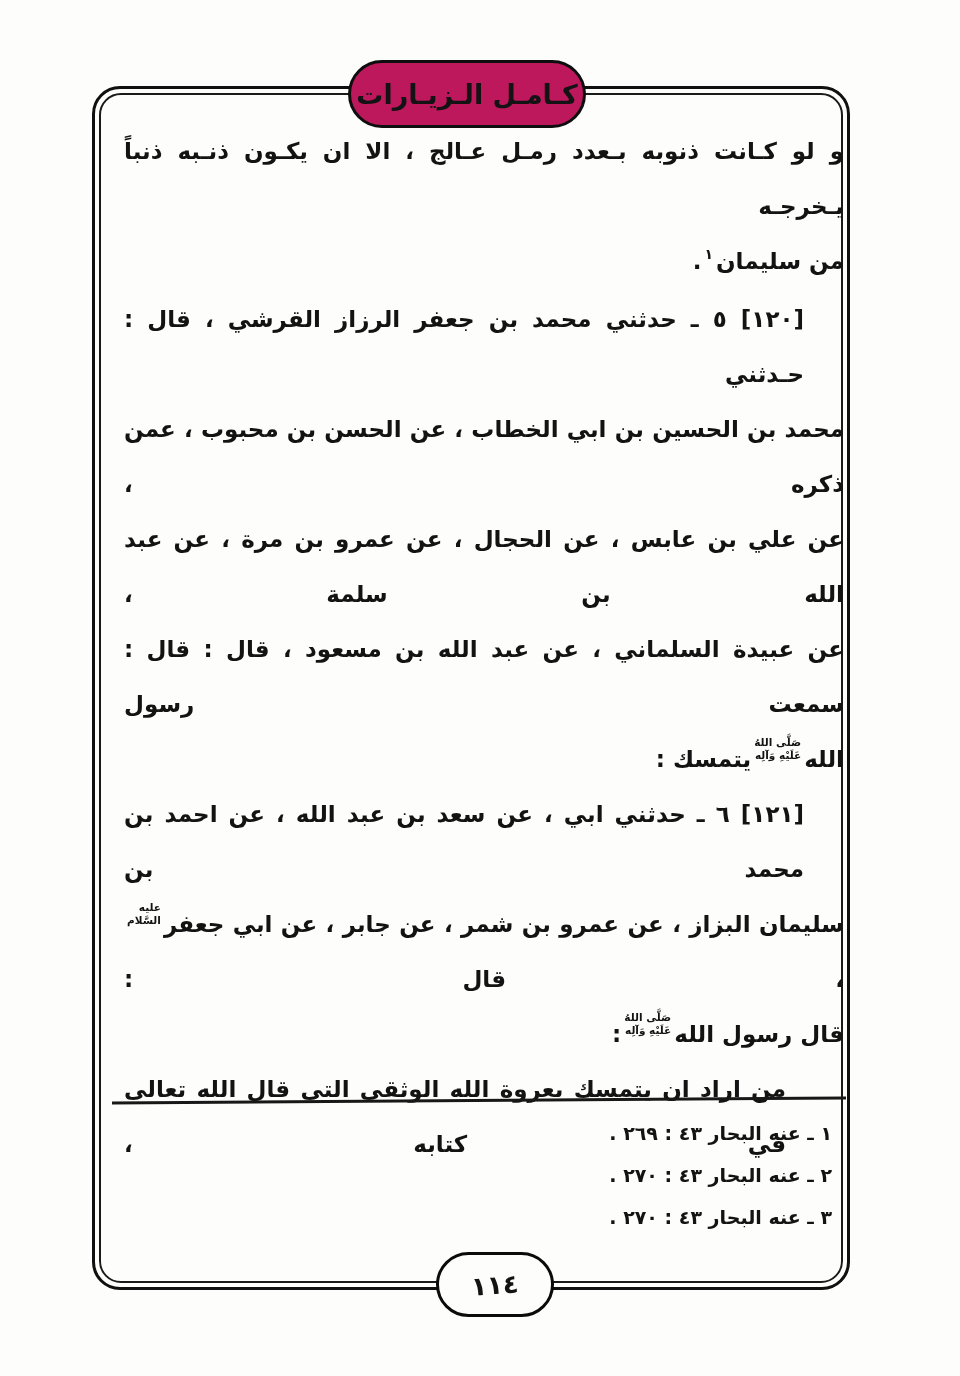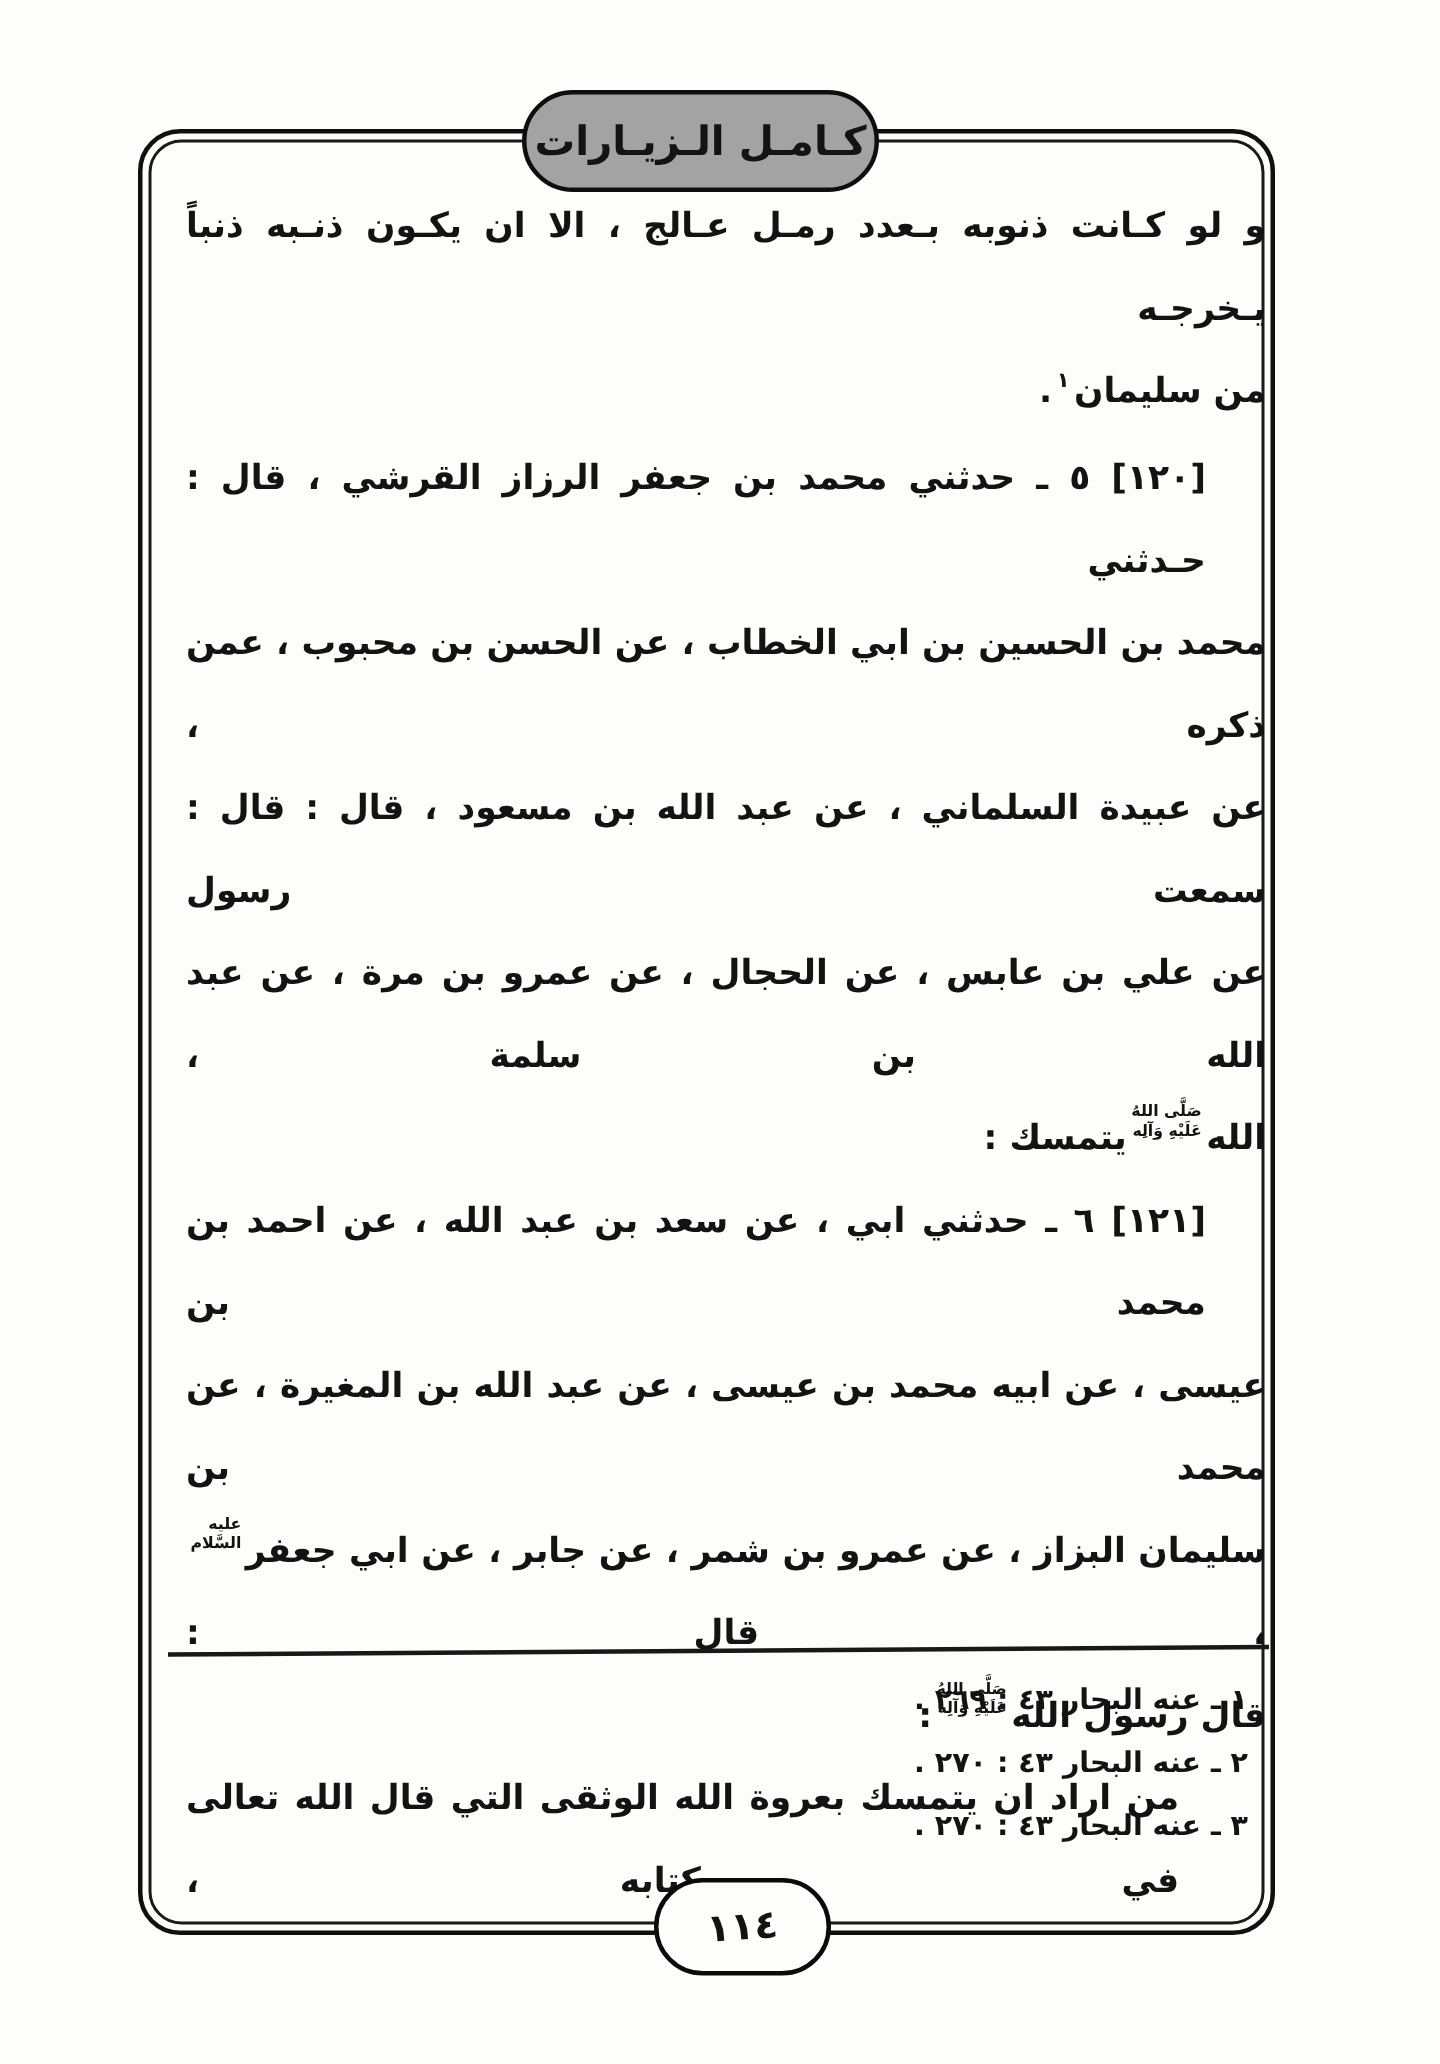--- a/index.html
+++ b/index.html
@@ -13,21 +13,21 @@
     position:absolute; left:92px; top:86px; width:752px; height:1198px;
     border:3px solid #101010; border-radius:28px;
   }
   .frame-inner {
     position:absolute; inset:4px;
     border:2px solid #1a1a1a; border-radius:22px;
   }
   
   .title-pill {
     position:absolute; left:348px; top:60px; width:232px; height:62px;
-    background:#a3a3a3; border:3px solid #0e0e0e; border-radius:40px;
+    background:#be185d; border:3px solid #0e0e0e; border-radius:40px;
     display:flex; align-items:center; justify-content:center;text-align:center;
   }
   .title-pill span {
     font-size:27px; font-weight:bold; letter-spacing:1px; white-space:nowrap;
   }
   
   .body-text {
     position:absolute; right:116px; left:124px; top:124px;
     font-size:23px; font-weight:bold; line-height:55px;
     direction:rtl; text-align:justify;
@@ -76,29 +76,28 @@
 <div class="body-text">
 
   <div>
     <div class="line">و لو كـانت ذنوبه بـعدد رمـل عـالج ، الا ان يكـون ذنـبه ذنباً يـخرجـه</div>
     <div class="line end"><span>من سليمان</span><span class="fn-ref">١</span><span>.</span></div>
   </div>
 
   <div>
     <div class="line indent-s">[١٢٠] ٥ ـ حدثني محمد بن جعفر الرزاز القرشي ، قال : حـدثني</div>
     <div class="line">محمد بن الحسين بن ابي الخطاب ، عن الحسن بن محبوب ، عمن ذكره ،</div>
+    <div class="line">عن علي بن عابس ، عن الحجال ، عن عمرو بن مرة ، عن عبد الله بن سلمة ،</div>
     <div class="line">عن عبيدة السلماني ، عن عبد الله بن مسعود ، قال : قال : سمعت رسول</div>
-    <div class="line">عن علي بن عابس ، عن الحجال ، عن عمرو بن مرة ، عن عبد الله بن سلمة ،</div>
     <div class="line end"><span>الله</span><span class="hon"><div>صَلَّى اللهُ</div><div>عَلَيْهِ وَآلِه</div></span><span>يتمسك :</span></div>
   </div>
 
 
   <div>
     <div class="line indent-s">[١٢١] ٦ ـ حدثني ابي ، عن سعد بن عبد الله ، عن احمد بن محمد بن</div>
-    <div class="line">عيسى ، عن ابيه محمد بن عيسى ، عن عبد الله بن المغيرة ، عن محمد بن</div>
     <div class="line"><span>سليمان البزاز ، عن عمرو بن شمر ، عن جابر ، عن ابي جعفر</span><span class="hon"><div>عليه</div><div>السَّلام</div></span><span>، قال :</span></div>
     <div class="line end"><span>قال رسول الله</span><span class="hon"><div>صَلَّى اللهُ</div><div>عَلَيْهِ وَآلِه</div></span><span>:</span></div>
   </div>
 
   <div>
     <div class="line indent-q">من اراد ان يتمسك بعروة الله الوثقى التي قال الله تعالى في كتابه ،</div>
 
   </div>
 
 </div>

